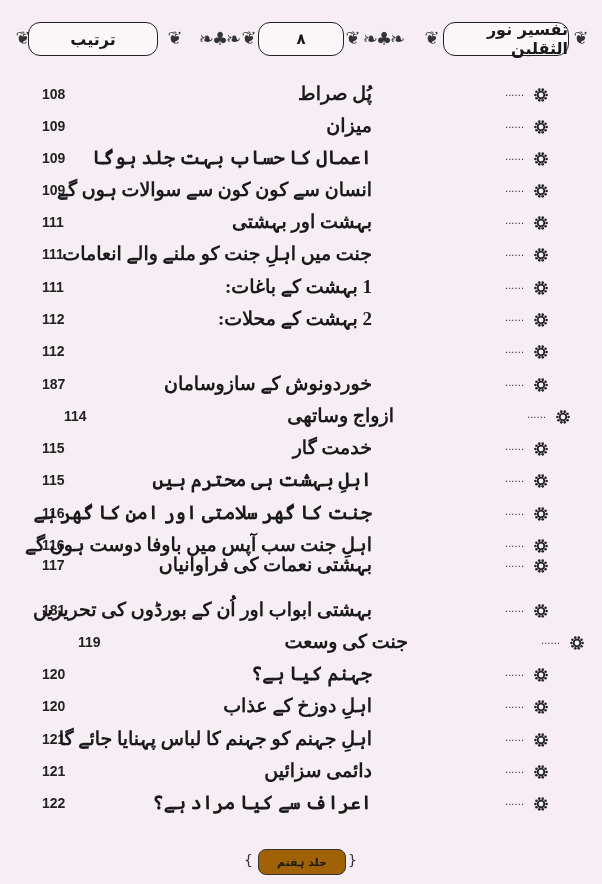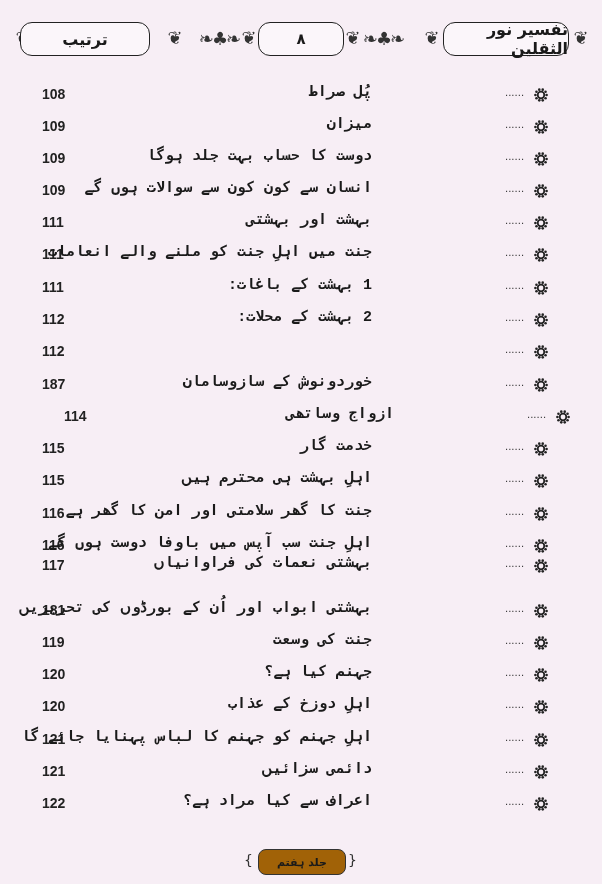--- a/index.html
+++ b/index.html
@@ -14,21 +14,21 @@
   .header {
     position: absolute; left: 0; top: 0; width: 602px; height: 62px;
   }
   .cartouche {
     position: absolute; top: 22px; height: 32px;
     border: 1.5px solid #222; border-radius: 12px;
     background: #fbf6fa;
     display: flex; align-items: center; justify-content: center;
     font-size: 16px; font-weight: bold;
   }
-  .cartouche.left { left: 20px; width: 128px; }
+  .cartouche.left { left: 28px; width: 128px; }
   .cartouche.center { left: 258px; width: 84px; font-size: 15px; }
   .cartouche.right { left: 443px; width: 124px; }
   .flourish {
     position: absolute; top: 27px; width: 22px; height: 22px;
     font-size: 18px; line-height: 22px; text-align: center; color: #333;
   }
   .band {
     position: absolute; top: 24px; height: 28px;
     display: flex; align-items: center; justify-content: space-around;
     color: #333; font-size: 18px; letter-spacing: -2px; overflow: hidden;
@@ -47,21 +47,21 @@
   .bullet {
     position: absolute; left: 534px; top: 8px; width: 14px; height: 14px;
     font-size: 14px; line-height: 14px; color: #222; text-align: center;
   }
   .dots {
     position: absolute; left: 505px; top: 7px; width: 28px;
     font-size: 10px; color: #333; letter-spacing: 0px;
   }
   .title {
     position: absolute; right: 104px; top: 2px;
-    direction: rtl; font-family: Liberation Mono, monospace; font-size: 15px; font-weight: bold; color: #1a1a1a;
+    direction: rtl; font-family: Liberation Serif, serif; font-size: 19px; font-weight: bold; color: #1a1a1a;
     white-space: nowrap;
   }
 
   .footer {
     position: absolute; left: 258px; top: 849px; width: 86px; height: 24px;
     border: 1.4px solid #333; border-radius: 8px; background: #a16207;
     display: flex; align-items: center; justify-content: center;
     direction: rtl; font-size: 11px; font-weight: bold;
   }
   .footer-flourish { position: absolute; top: 852px; font-size: 14px; color: #333; }
@@ -131,21 +131,21 @@
             <circle cx="2.47" cy="3.71" r="1.3"></circle>
             <circle cx="5.27" cy="1.67" r="1.3"></circle>
             <circle cx="8.73" cy="1.67" r="1.3"></circle>
             <circle cx="11.53" cy="3.71" r="1.3"></circle>
           </g>
           <circle cx="7" cy="7" r="2.4" fill="#f7eef5"></circle>
         </svg></span>
     </div>
     <div class="row" style="top: 64px;">
       <span class="page-no">109</span>
-      <span class="title">دوست کا حساب بہت جلد ہوگا</span>
+      <span class="title">اعمال کا حساب بہت جلد ہوگا</span>
       <span class="dots">......</span>
       <span class="bullet"><svg width="14" height="14" viewBox="0 0 14 14">
           <g fill="#222">
             <circle cx="7" cy="7" r="4.2"></circle>
             <circle cx="12.60" cy="7.00" r="1.3"></circle>
             <circle cx="11.53" cy="10.29" r="1.3"></circle>
             <circle cx="8.73" cy="12.33" r="1.3"></circle>
             <circle cx="5.27" cy="12.33" r="1.3"></circle>
             <circle cx="2.47" cy="10.29" r="1.3"></circle>
             <circle cx="1.40" cy="7.00" r="1.3"></circle>
@@ -443,21 +443,21 @@
             <circle cx="2.47" cy="10.29" r="1.3"></circle>
             <circle cx="1.40" cy="7.00" r="1.3"></circle>
             <circle cx="2.47" cy="3.71" r="1.3"></circle>
             <circle cx="5.27" cy="1.67" r="1.3"></circle>
             <circle cx="8.73" cy="1.67" r="1.3"></circle>
             <circle cx="11.53" cy="3.71" r="1.3"></circle>
           </g>
           <circle cx="7" cy="7" r="2.4" fill="#f7eef5"></circle>
         </svg></span>
     </div>
-    <div class="row" style="top: 548px;">
+    <div class="row" style="top: 548px; margin-left: 36px;">
       <span class="page-no">119</span>
       <span class="title">جنت کی وسعت</span>
       <span class="dots">......</span>
       <span class="bullet"><svg width="14" height="14" viewBox="0 0 14 14">
           <g fill="#222">
             <circle cx="7" cy="7" r="4.2"></circle>
             <circle cx="12.60" cy="7.00" r="1.3"></circle>
             <circle cx="11.53" cy="10.29" r="1.3"></circle>
             <circle cx="8.73" cy="12.33" r="1.3"></circle>
             <circle cx="5.27" cy="12.33" r="1.3"></circle>

